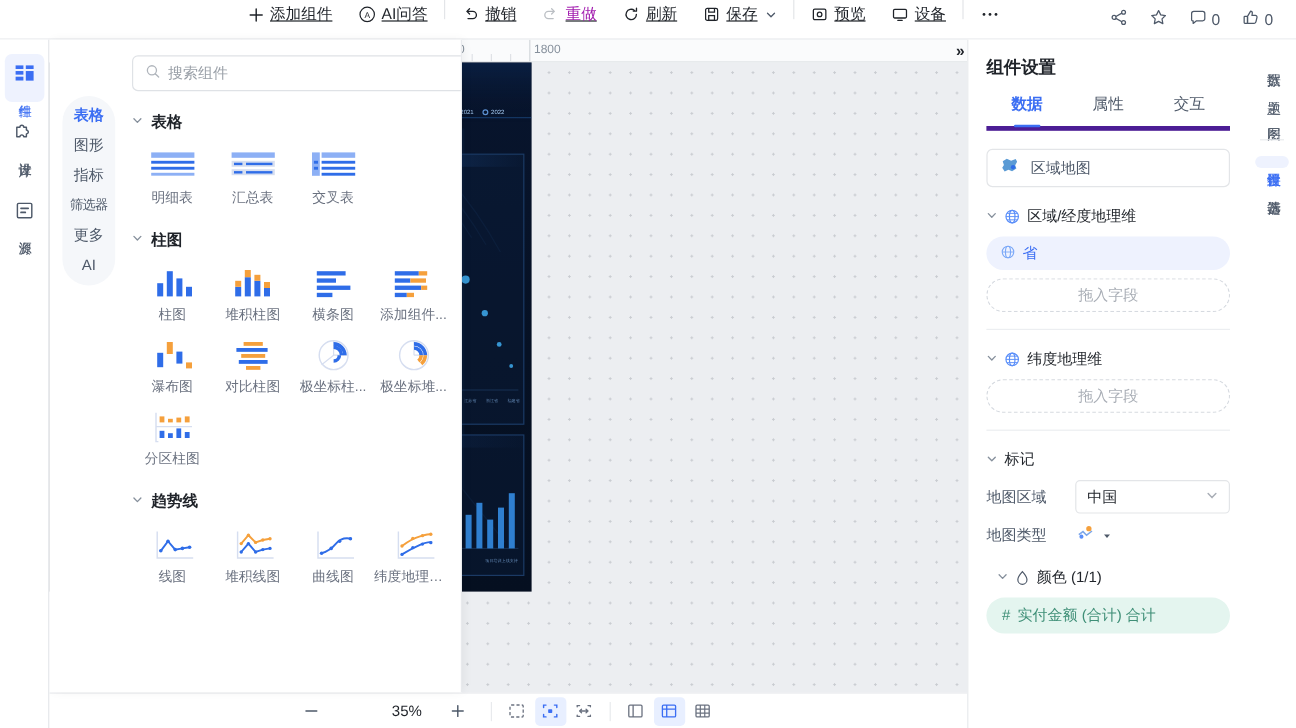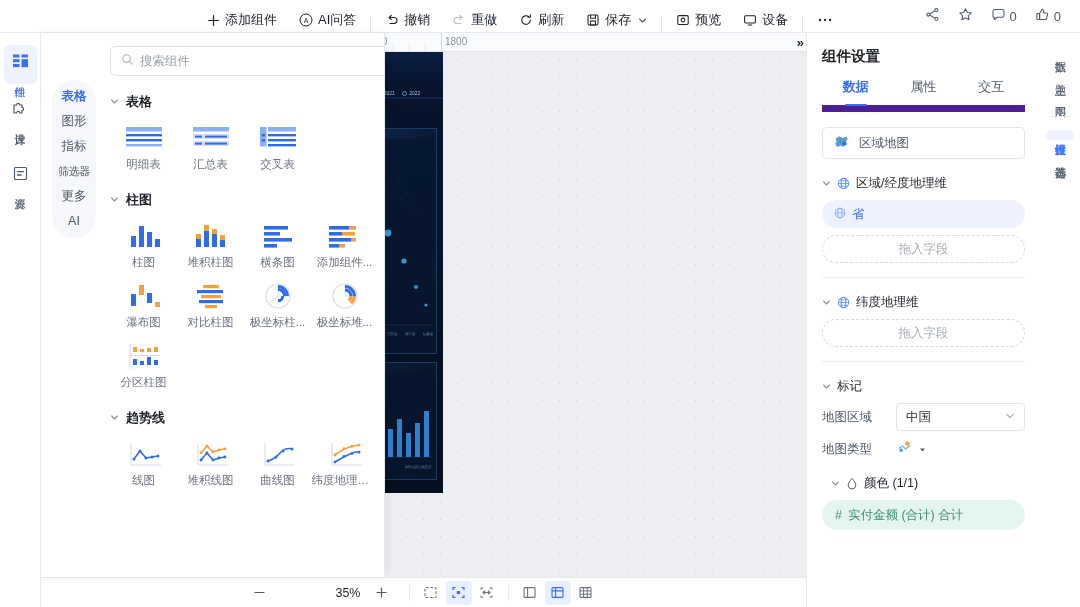--- a/index.html
+++ b/index.html
@@ -12,27 +12,27 @@
   }
   #app { position: relative; width: 1080px; height: 607px; }
 
   
   .topbar {
     position: absolute; left: 0; top: 0; width: 1080px; height: 33px;
     background: #ffffff; border-bottom: 1px solid #e8eaed;
     display: flex; align-items: center;
   }
   .topbar-left { flex: 0 0 196px; height: 100%; }
-  .topbar-tools { display: flex; align-items: flex-end; height: 100%; }
+  .topbar-tools { display: flex; align-items: flex-start; height: 100%; text-decoration: underline; }
   .tb-item {
     display: flex; align-items: center; gap: 5px;
     padding: 0 11px; height: 24px; font-size: 13px; color: #1f2329;
     cursor: pointer; white-space: nowrap;
   }
-  .tb-item.disabled { color: #0f172a; }
+  .tb-item.disabled { color: #a21caf; }
   .tb-sep { width: 1px; height: 16px; background: #e3e5e8; margin: 0 3px; }
   .tb-ico { display: inline-flex; align-items: center; justify-content: center; }
   .tb-ico svg { display: block; }
   .caret { margin-left: 2px; }
   .topbar-right { margin-left: auto; display: flex; align-items: center; padding-right: 10px; }
   .tr-item {
     display: flex; align-items: center; gap: 4px;
     padding: 0 9px; font-size: 13px; color: #4e5969; cursor: pointer;
   }
 
@@ -165,33 +165,33 @@
   .handle { position: absolute; width: 5px; height: 5px; background: #fff; border: 1px solid #2f6fe0; border-radius: 50%; }
 
   
   .bottombar {
     position: absolute; left: 0; bottom: 0; right: 0; height: 30px;
     background: #ffffff; border-top: 1px solid #e8eaed;
     display: flex; align-items: center; justify-content: center; gap: 2px;
   }
   .zgroup { display: flex; align-items: center; gap: 10px; padding-right: 8px; }
   .zbtn { width: 22px; height: 22px; display: flex; align-items: center; justify-content: center; cursor: pointer; color: #4e5969; }
-  .zval { font-size: 12.5px; color: #1f2329; min-width: 34px; text-align: right; cursor: pointer; margin-left: 46px; }
+  .zval { font-size: 12.5px; color: #1f2329; min-width: 34px; text-align: left; cursor: pointer; margin-left: 46px; }
   .bsep { width: 1px; height: 16px; background: #e8eaed; margin: 0 6px; }
   .vbtn { width: 26px; height: 24px; border-radius: 4px; display: flex; align-items: center; justify-content: center; cursor: pointer; }
   .vbtn.active { background: #e8efff; }
 
   
   .rightpanel {
     position: absolute; right: 40px; top: 33px; width: 234px; bottom: 0;
     background: #ffffff; border-left: 1px solid #e8eaed;
     padding: 14px 15px 0; overflow: hidden;
   }
   .rp-title { font-size: 14.5px; font-weight: bold; color: #1f2329; margin-bottom: 12px; }
-  .rp-tabs { display: flex; gap: 0; border-bottom: 7px solid #4c1d95; }
+  .rp-tabs { display: flex; gap: 0; border-bottom: 4px solid #4c1d95; }
   .rp-tab {
     flex: 1; text-align: center; font-size: 13px; color: #4e5969;
     padding-bottom: 9px; cursor: pointer; position: relative;
   }
   .rp-tab.active { color: #3b6ef3; font-weight: bold; }
   .rp-tab.active:after {
     content: ""; position: absolute; left: 50%; transform: translateX(-50%);
     bottom: -1px; width: 22px; height: 2.5px; background: #3b6ef3; border-radius: 2px;
   }
   .chip-main {

